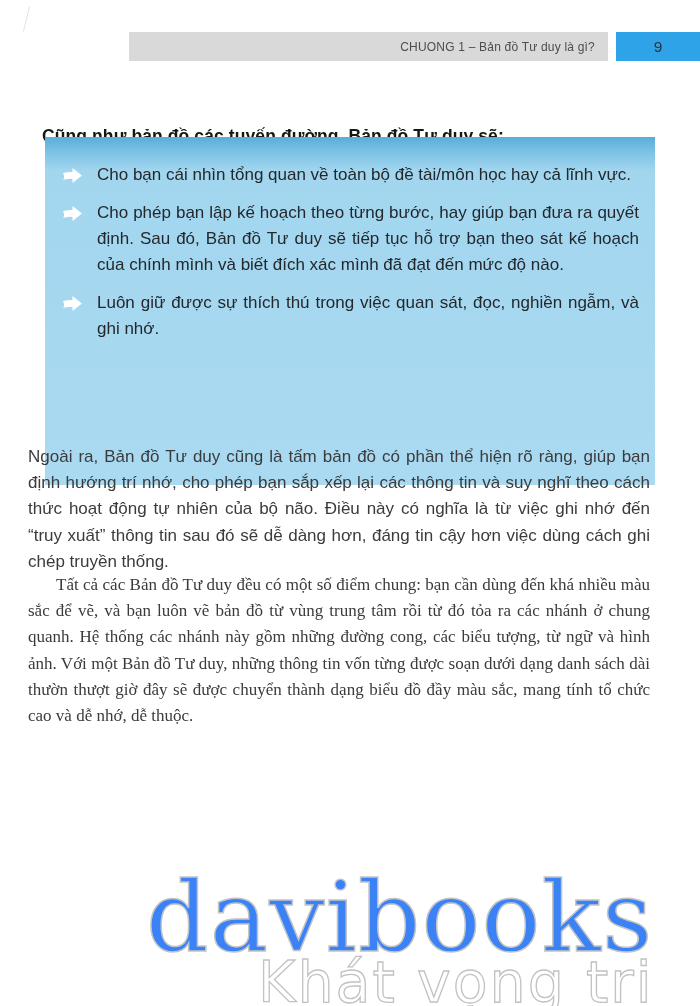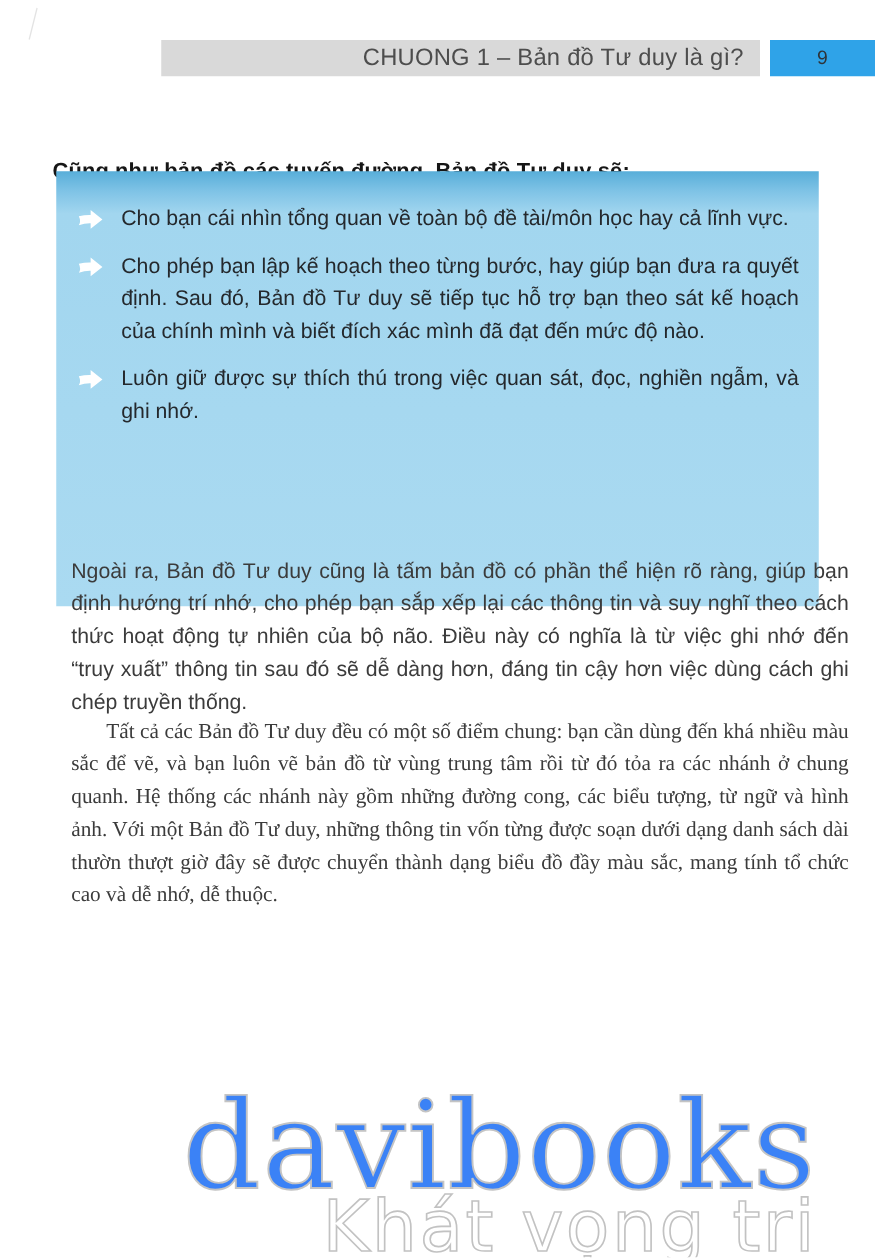--- a/index.html
+++ b/index.html
@@ -15,21 +15,21 @@
   .scan-line{
     position:absolute;left:26px;top:6px;width:1px;height:26px;
     background:#dcdcdc;transform:rotate(14deg);opacity:.8;
   }
   
   .runhead-bar{
     position:absolute;left:129px;top:32px;width:479px;height:29px;
     background:#d9d9d9;
     display:flex;align-items:center;justify-content:flex-end;
     padding-right:13px;box-sizing:border-box;
-    font-size:19px;color:#4d4d4d;letter-spacing:.2px;
+    font-size:12px;color:#4d4d4d;letter-spacing:.2px;
   }
   .pagenum-box{
     position:absolute;left:616px;top:32px;width:84px;height:29px;
     background:#2fa3e8;
     display:flex;align-items:center;justify-content:center;
     font-size:15.5px;color:#2e3338;
   }
   
   .lead{
     position:absolute;left:42px;top:86px;width:630px;
@@ -51,21 +51,21 @@
   .bullet:last-child{margin-bottom:16px;}
   .bullet .arrow{
     flex:none;width:21px;height:17px;margin:5px 14px 0 0;
   }
   .bullet .btxt{
     flex:1;font-size:17px;line-height:26px;color:#24282c;
     text-align:justify;
   }
   
   .para{
-    position:absolute;left:57px;width:622px;
+    position:absolute;left:28px;width:622px;
     font-size:17px;line-height:26.2px;color:#3b3b3b;
     text-align:justify;
   }
   .para-1{top:444px;}
   .para-2{top:572px;text-indent:28px;font-family:Liberation Serif, serif;}
   
   .wm-brand{
     position:absolute;left:146px;top:868px;
     font-family:"DejaVu Serif","Liberation Serif",serif;
     font-size:98px;line-height:1;

